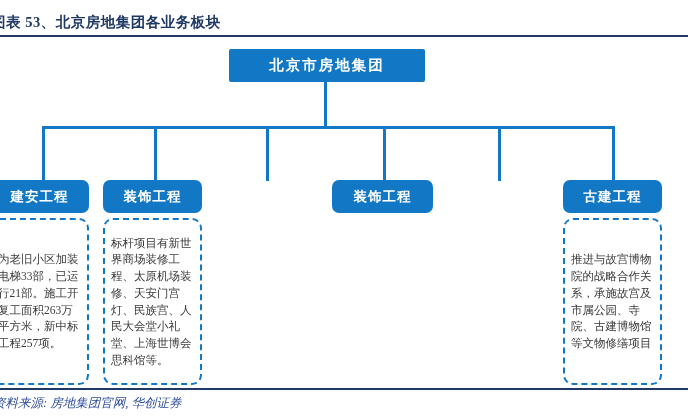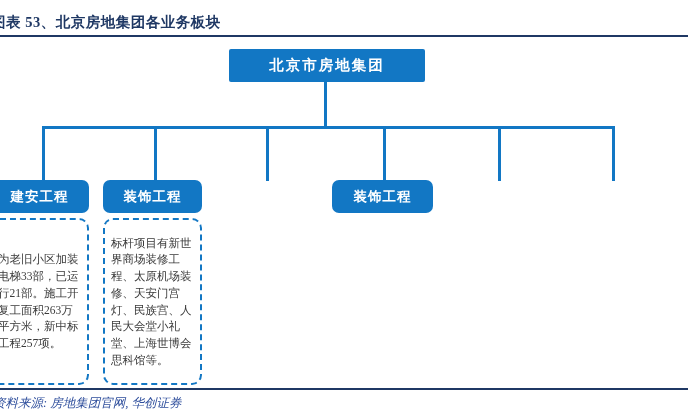--- a/index.html
+++ b/index.html
@@ -92,17 +92,23 @@
   </div>
 
   <div class="col col-3">
   </div>
 
   <div class="col col-4">
     <div class="col-head">装饰工程</div>
   </div>
 
 
+  <div class="col col-6">
+    <div class="col-head">古建工程</div>
+    <div class="col-body">
+        <span>推进与故宫博物院的战略合作关系，承施故宫及市属公园、寺院、古建博物馆等文物修缮项目</span>
+      </div>
+  </div>
 
   <div class="bottom-rule"></div>
   <div class="source-note">资料来源: 房地集团官网, 华创证券</div>
 
 </div>
 
 </body></html>

